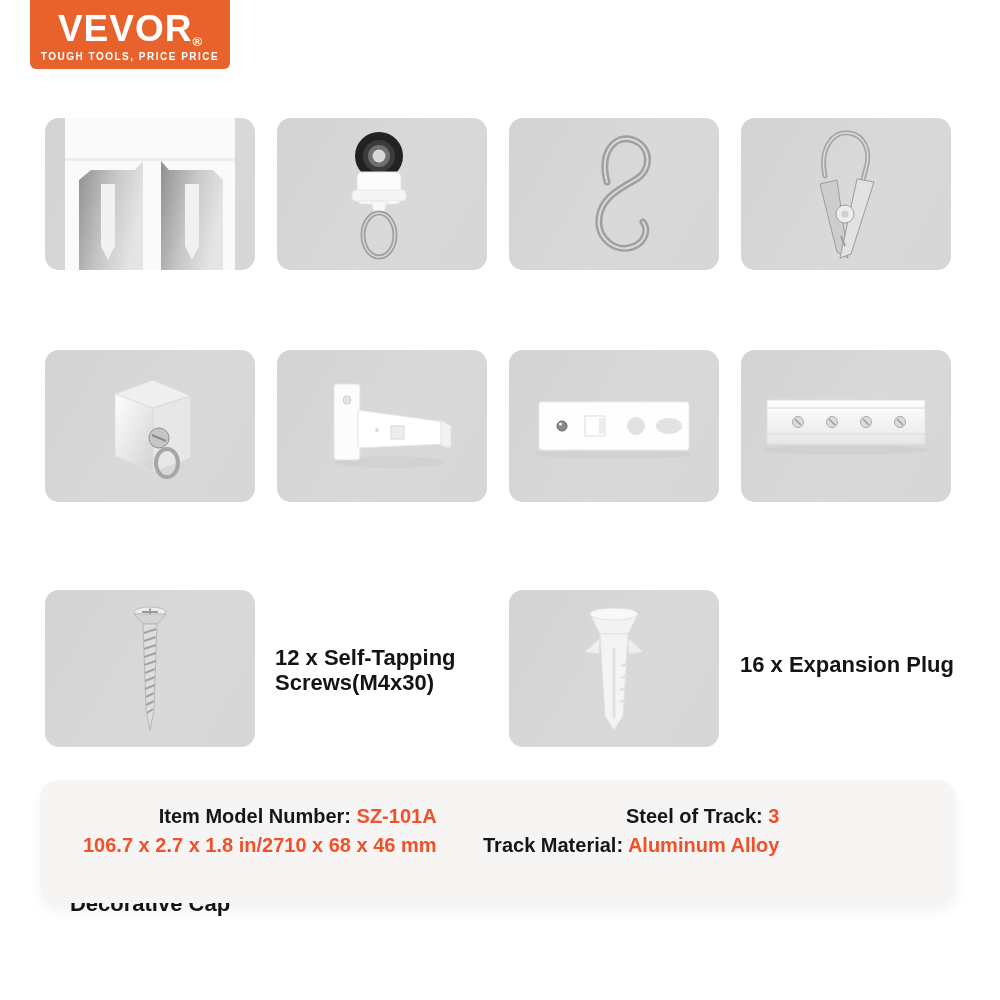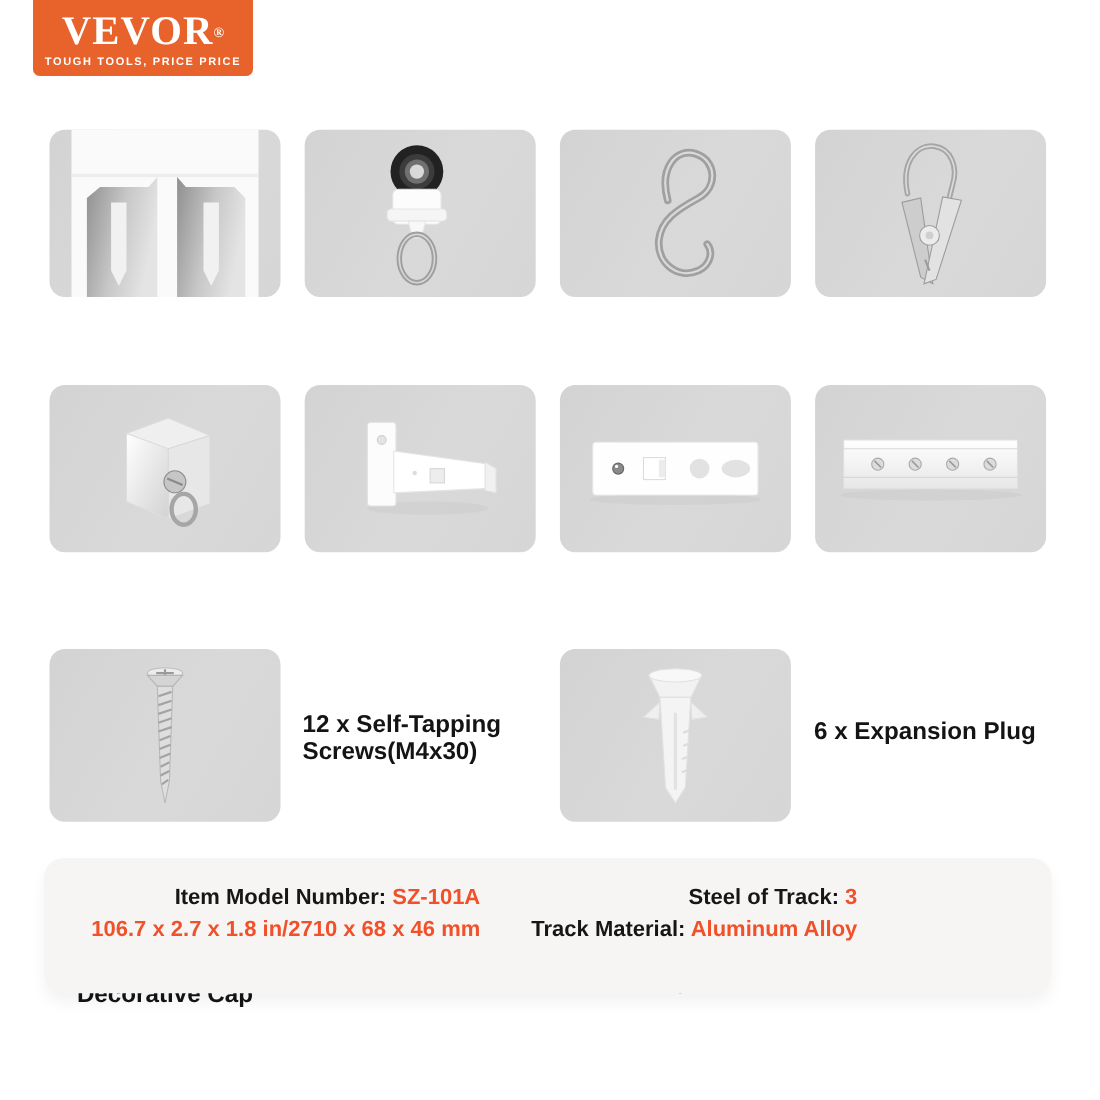--- a/index.html
+++ b/index.html
@@ -10,21 +10,21 @@
   }
 
   
   .logo {
     position:absolute; left:30px; top:0; width:200px; height:69px;
     background:var(--brand-orange,#e8622c);
     border-radius:0 0 6px 6px;
     display:flex; flex-direction:column; align-items:center; justify-content:center;
     padding-top:2px;
   }
-  .logo-name-row { color:#fff; font-weight:bold; font-size:37px; line-height:38px; letter-spacing:1px; display:flex; align-items:center;font-family:Liberation Serif, serif; }
+  .logo-name-row { color:#fff; font-weight:bold; font-size:37px; line-height:38px; letter-spacing:1px; display:flex; align-items:flex-end; }
   .logo-reg { font-size:13px; line-height:13px; margin-top:2px; letter-spacing:0; }
   .logo-tagline { color:#fff; font-weight:bold; font-size:10px; letter-spacing:1.5px; margin-top:3px; white-space:nowrap; }
 
   
   .part { position:absolute; width:248px; }
   .thumb {
     width:210px; height:152px; border-radius:14px; overflow:hidden;
     background:linear-gradient(120deg,#d3d3d3,var(--tile-bg,#dadada) 55%,#d6d6d6);
   }
   .thumb.tall { height:157px; }
@@ -246,21 +246,21 @@
         <polygon points="119,48 134,62 120,64" fill="#efefef" stroke="#e0e0e0"></polygon>
         <line x1="105" y1="58" x2="105" y2="128" stroke="#e2e2e2" stroke-width="3"></line>
         <g stroke="#dcdcdc" stroke-width="2">
           <line x1="112" y1="76" x2="118" y2="74"></line>
             <line x1="112" y1="88" x2="118" y2="86"></line>
           <line x1="111" y1="100" x2="117" y2="98"></line>
             <line x1="111" y1="112" x2="116" y2="110"></line>
         </g>
       </svg>
     </div>
-    <div class="caption side" style="left:231px; top:62px; white-space:nowrap;">6 x Expansion Plug</div>
+    <div class="caption side" style="left:231px; top:62px; white-space:nowrap;">16 x Expansion Plug</div>
   </div>
 
   <div class="specs">
     <div class="spec-col left">
       <div class="spec-line">
         <span class="spec-label">Item Model Number: </span><span class="spec-value">SZ-101A</span>
       </div>
       <div class="spec-line">
         <span class="spec-label"></span><span class="spec-value">106.7 x 2.7 x 1.8 in/2710 x 68 x 46 mm</span>
       </div>

